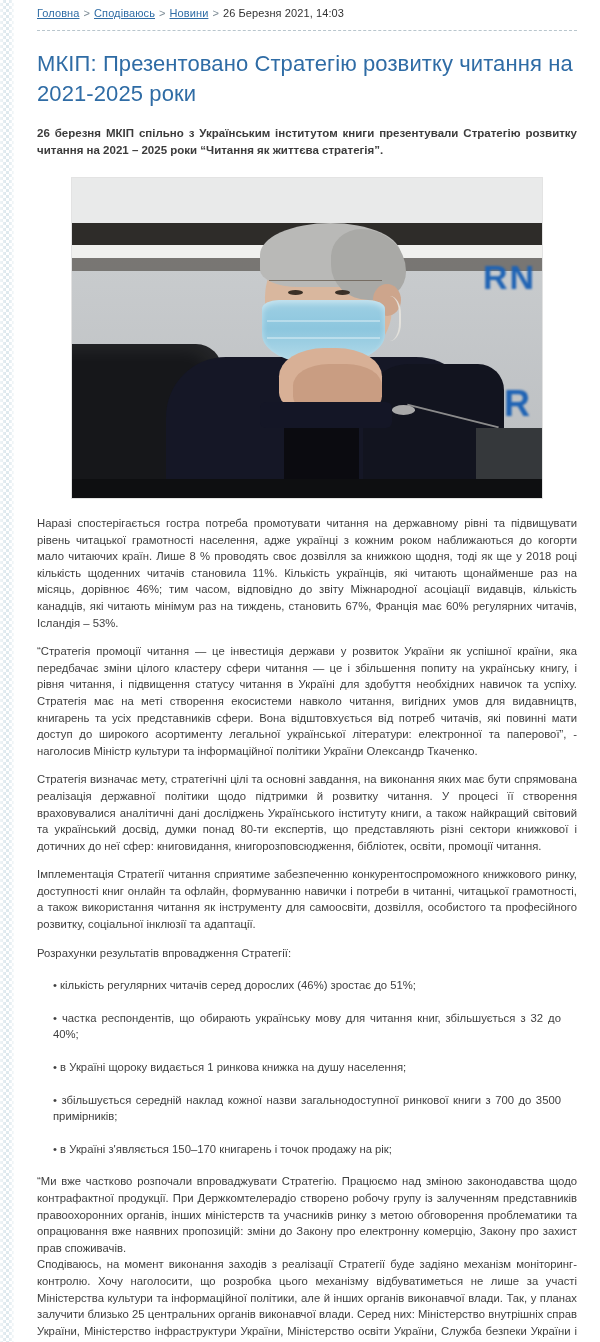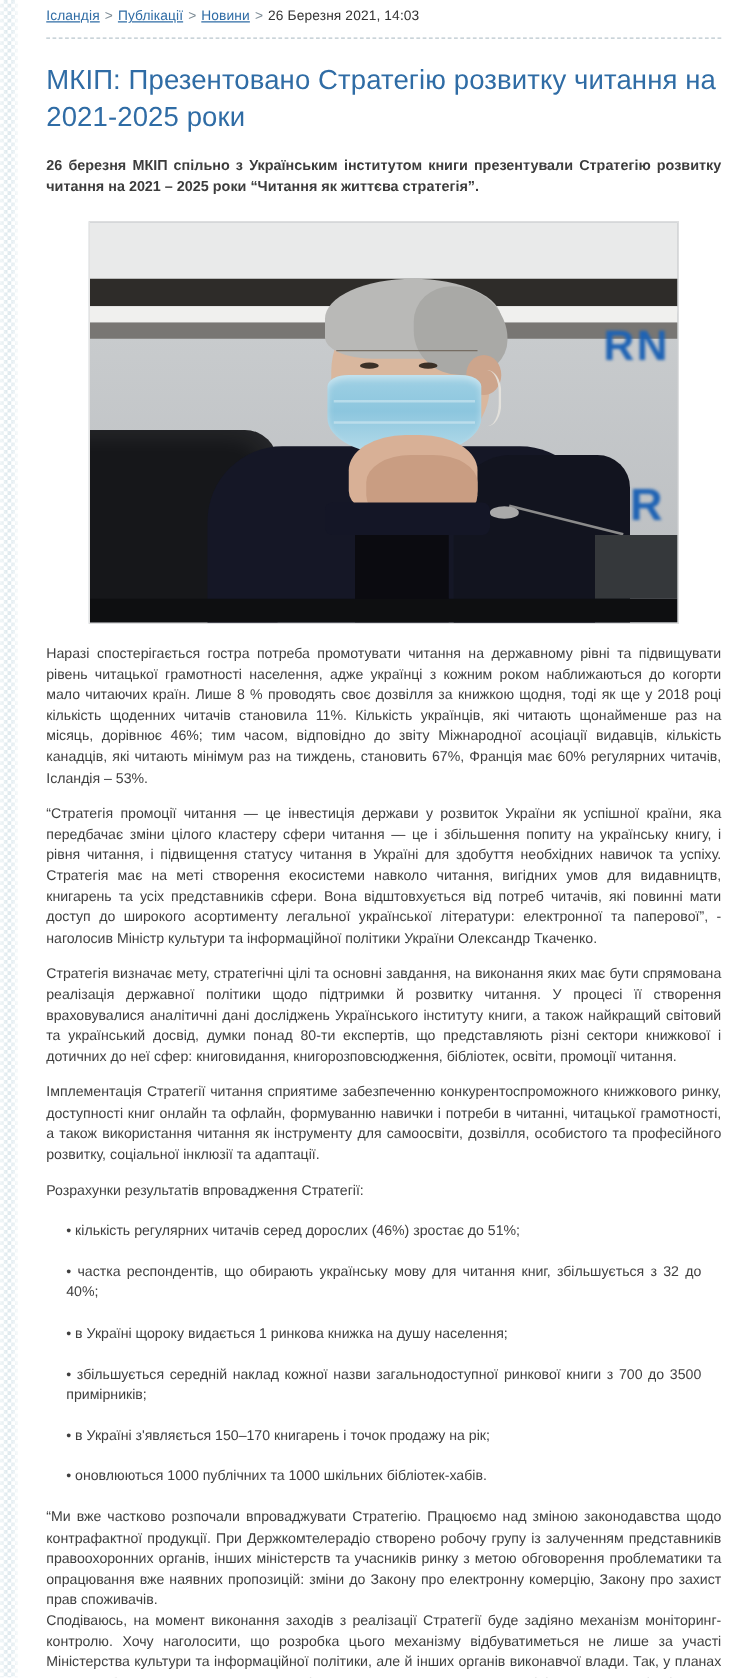--- a/index.html
+++ b/index.html
@@ -348,21 +348,21 @@
   }
 </style>
 </head>
 <body>
 
 <div class="edge-pattern"></div>
 
 <div class="page">
 
   <div class="breadcrumb">
-    <a href="#">Ісландія</a><span class="sep">&gt;</span><a href="#">Публікації</a><span class="sep">&gt;</span><a href="#">Новини</a><span class="sep">&gt;</span><span class="date">26 Березня 2021, 14:03</span>
+    <a href="#">Головна</a><span class="sep">&gt;</span><a href="#">Сподіваюсь</a><span class="sep">&gt;</span><a href="#">Новини</a><span class="sep">&gt;</span><span class="date">26 Березня 2021, 14:03</span>
   </div>
 
   <div class="rule"></div>
 
   <h1 class="title">МКІП: Презентовано Стратегію розвитку читання на 2021-2025 роки</h1>
 
   <p class="lead">26 березня МКІП спільно з Українським інститутом книги презентували Стратегію розвитку читання на 2021 – 2025 роки “Читання як життєва стратегія”.</p>
 
   <div class="photo-wrap">
     <div class="photo">
@@ -402,20 +402,19 @@
     <p>Стратегія визначає мету, стратегічні цілі та основні завдання, на виконання яких має бути спрямована реалізація державної політики щодо підтримки й розвитку читання. У процесі її створення враховувалися аналітичні дані досліджень Українського інституту книги, а також найкращий світовий та український досвід, думки понад 80-ти експертів, що представляють різні сектори книжкової і дотичних до неї сфер: книговидання, книгорозповсюдження, бібліотек, освіти, промоції читання.</p>
     <p>Імплементація Стратегії читання сприятиме забезпеченню конкурентоспроможного книжкового ринку, доступності книг онлайн та офлайн, формуванню навички і потреби в читанні, читацької грамотності, а також використання читання як інструменту для самоосвіти, дозвілля, особистого та професійного розвитку, соціальної інклюзії та адаптації.</p>
 
     <p class="tight">Розрахунки результатів впровадження Стратегії:</p>
     <ul>
       <li>кількість регулярних читачів серед дорослих (46%) зростає до 51%;</li>
       <li>частка респондентів, що обирають українську мову для читання книг, збільшується з 32 до 40%;</li>
       <li>в Україні щороку видається 1 ринкова книжка на душу населення;</li>
       <li>збільшується середній наклад кожної назви загальнодоступної ринкової книги з 700 до 3500 примірників;</li>
       <li>в Україні з'являється 150–170 книгарень і точок продажу на рік;</li>
-      <li>оновлюються 1000 публічних та 1000 шкільних бібліотек-хабів.</li>
     </ul>
 
     <p class="tight">“Ми вже частково розпочали впроваджувати Стратегію. Працюємо над зміною законодавства щодо контрафактної продукції. При Держкомтелерадіо створено робочу групу із залученням представників правоохоронних органів, інших міністерств та учасників ринку з метою обговорення проблематики та опрацювання вже наявних пропозицій: зміни до Закону про електронну комерцію, Закону про захист прав споживачів.</p>
     <p>Сподіваюсь, на момент виконання заходів з реалізації Стратегії буде задіяно механізм моніторинг-контролю. Хочу наголосити, що розробка цього механізму відбуватиметься не лише за участі Міністерства культури та інформаційної політики, але й інших органів виконавчої влади. Так, у планах залучити близько 25 центральних органів виконавчої влади. Серед них: Міністерство внутрішніх справ України, Міністерство інфраструктури України, Міністерство освіти України, Служба безпеки України і ще багато інших міністерств, злагоджена співпраця з якими допоможе в ефективній імплементації Стратегії”, - зауважила заступниця Міністра культури та інформаційної політики Лариса Петасюк.</p>
 
   </div>
 </div>
 
 </body></html>

